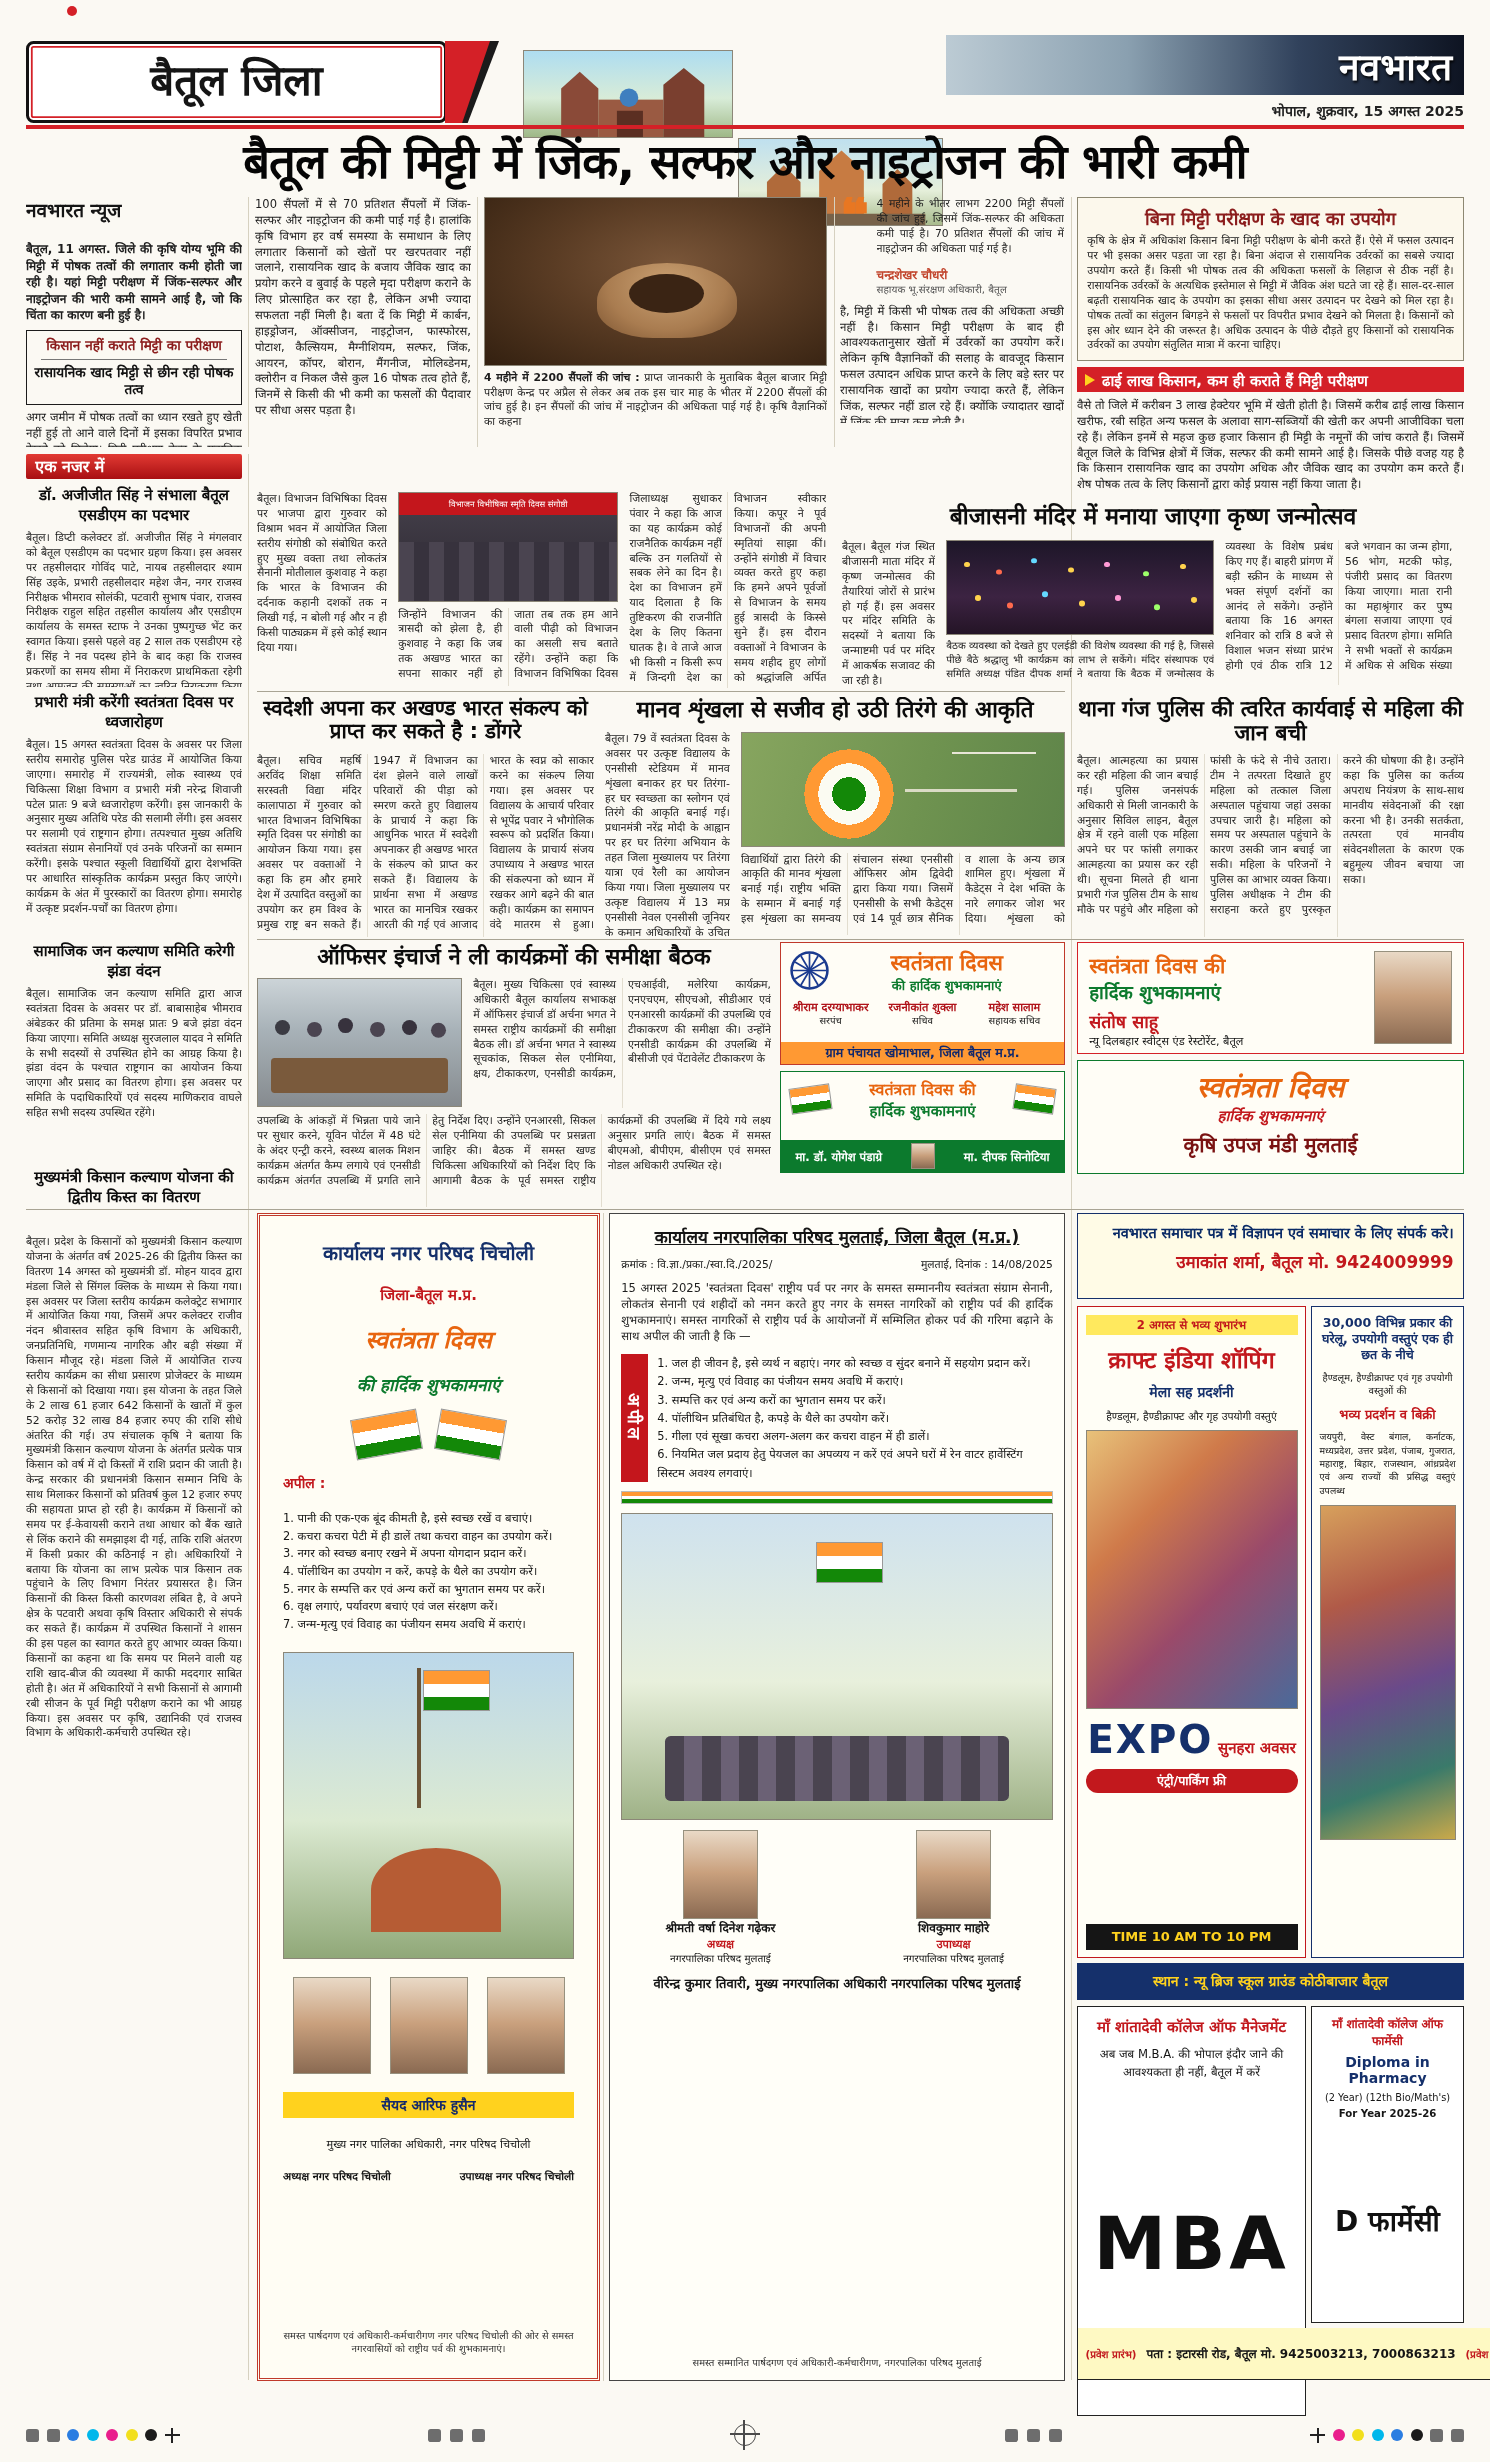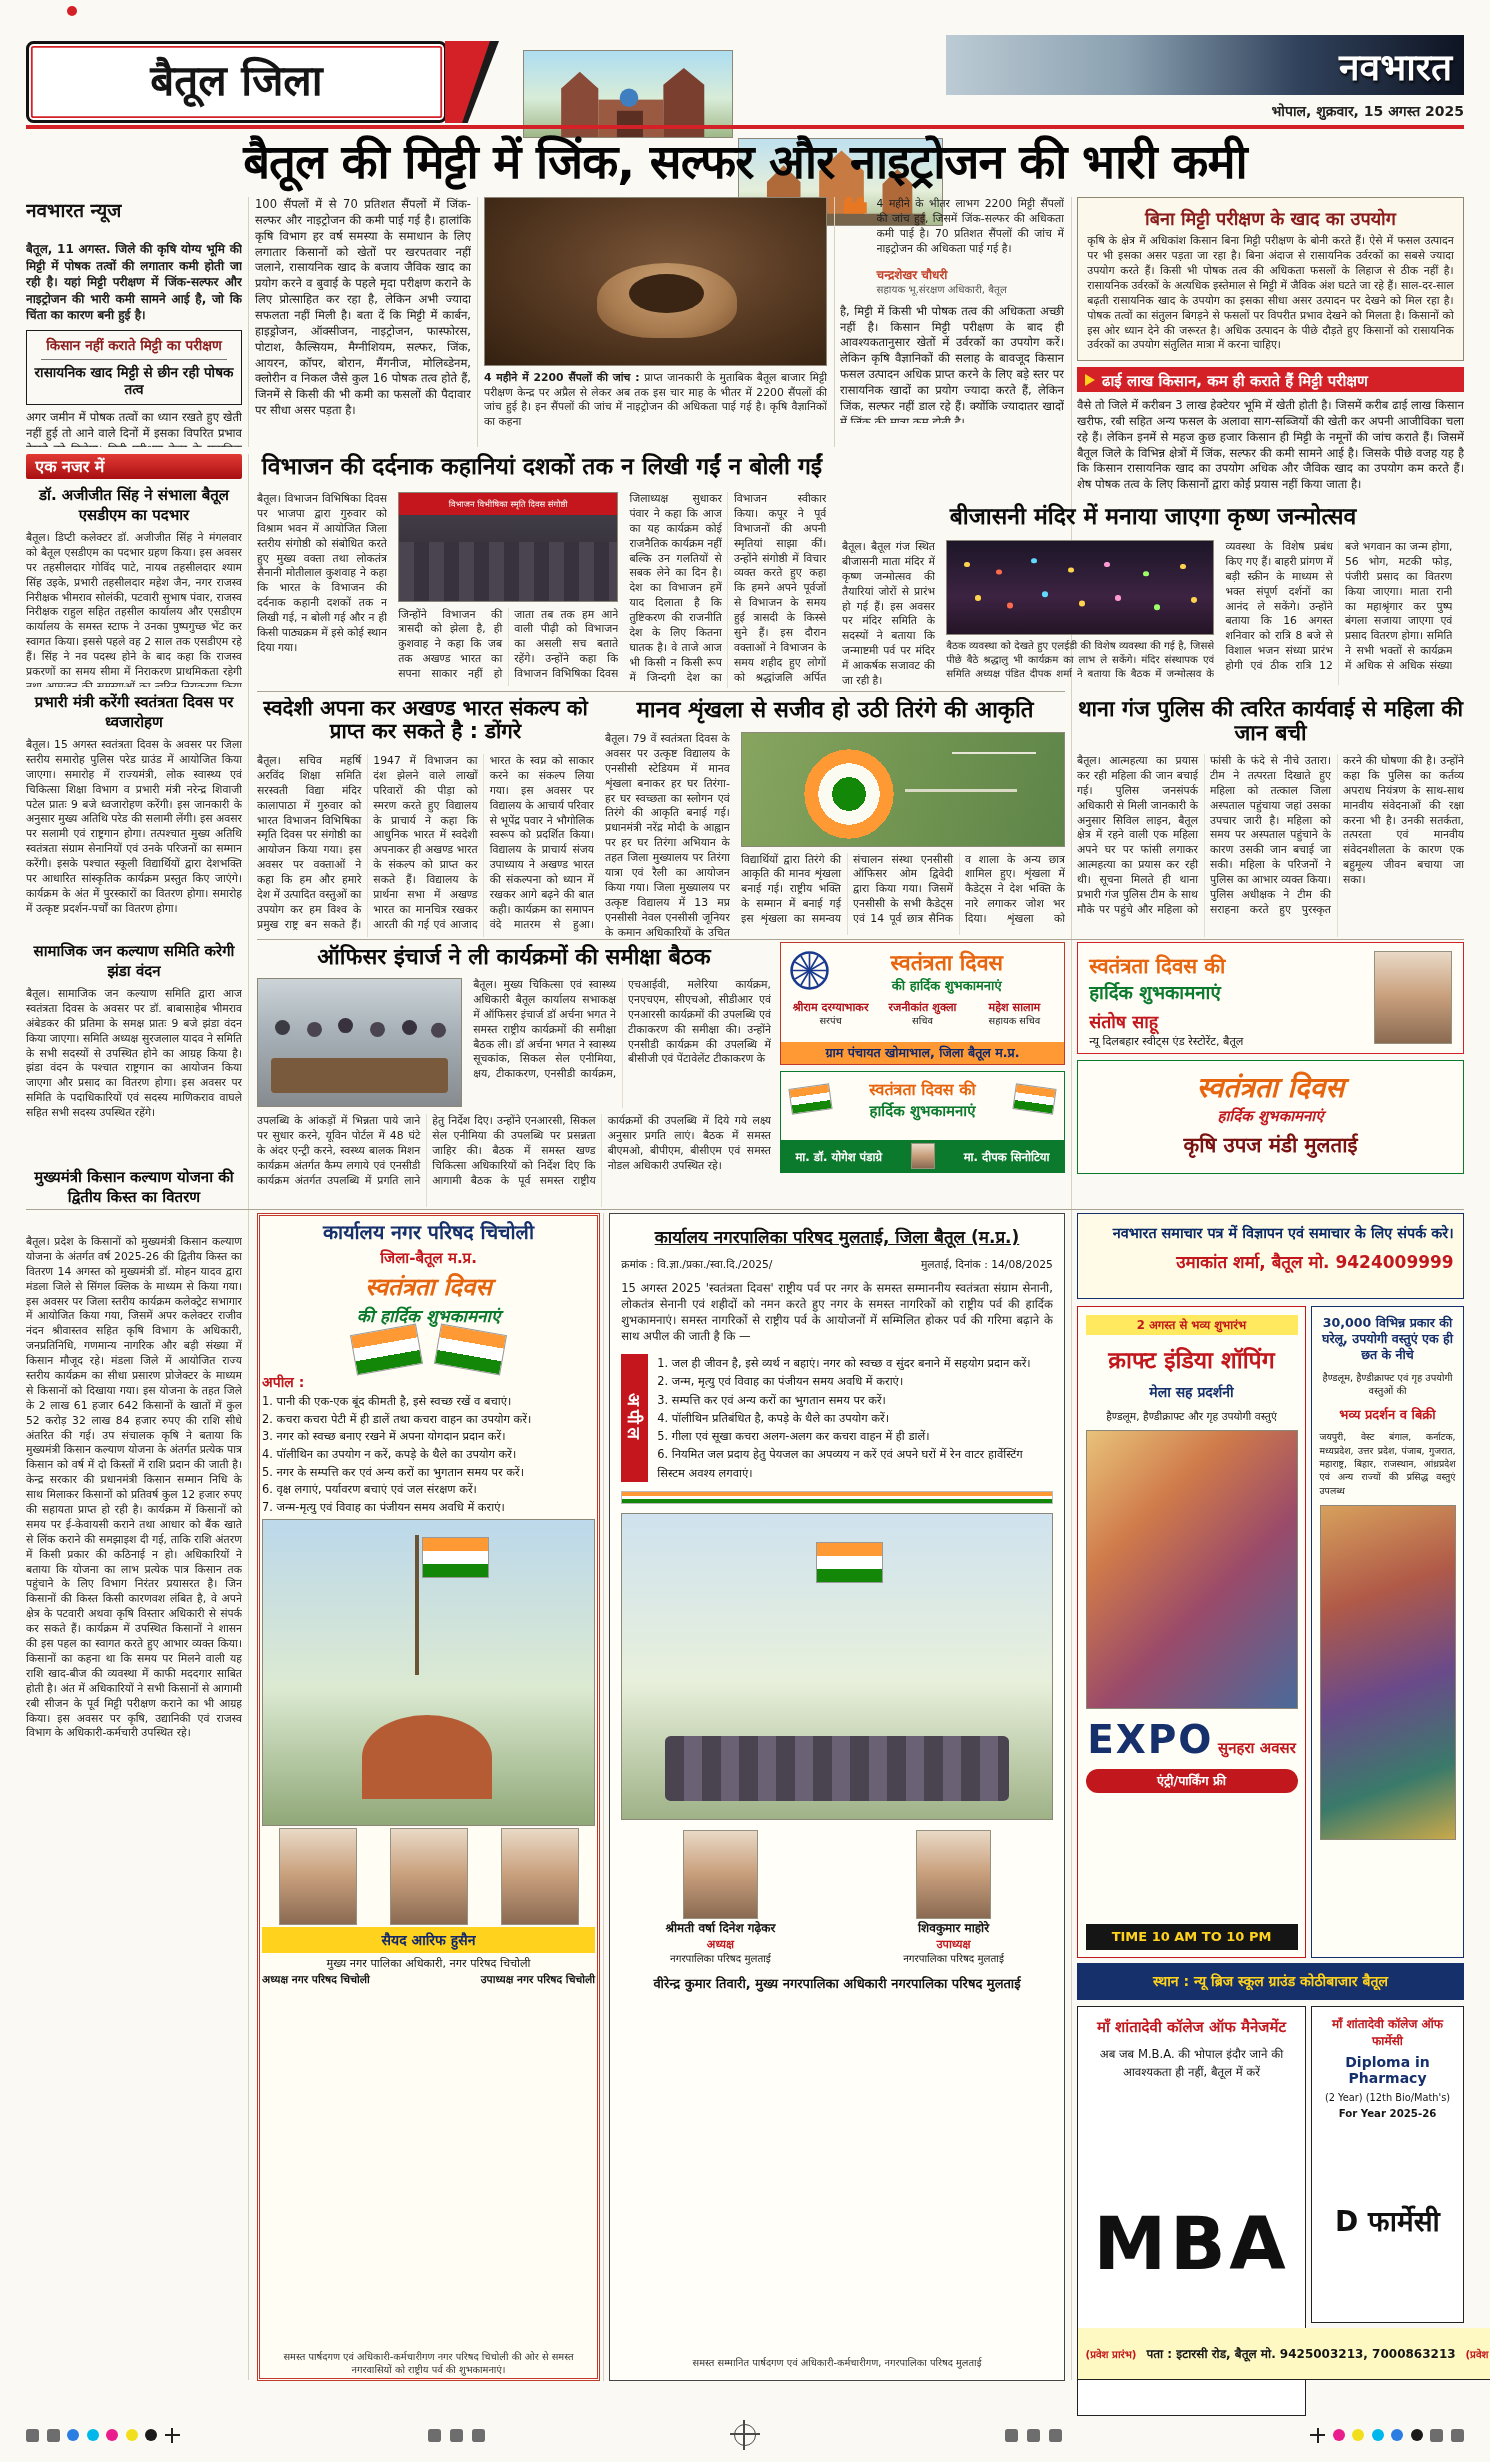--- a/index.html
+++ b/index.html
@@ -150,21 +150,20 @@
   <div class="a btitle" style="left:26px;top:486px;width:216px;height:41px">डॉ. अजीजीत सिंह ने संभाला बैतूल एसडीएम का पदभार</div>
   <div class="a bt sm" style="left:26px;top:531px;width:216px;height:156px">बैतूल। डिप्टी कलेक्टर डॉ. अजीजीत सिंह ने मंगलवार को बैतूल एसडीएम का पदभार ग्रहण किया। इस अवसर पर तहसीलदार गोविंद पाटे, नायब तहसीलदार श्याम सिंह उइके, प्रभारी तहसीलदार महेश जैन, नगर राजस्व निरीक्षक भीमराव सोलंकी, पटवारी सुभाष पंवार, राजस्व निरीक्षक राहुल सहित तहसील कार्यालय और एसडीएम कार्यालय के समस्त स्टाफ ने उनका पुष्पगुच्छ भेंट कर स्वागत किया। इससे पहले वह 2 साल तक एसडीएम रहे हैं। सिंह ने नव पदस्थ होने के बाद कहा कि राजस्व प्रकरणों का समय सीमा में निराकरण प्राथमिकता रहेगी तथा आमजन की समस्याओं का त्वरित निराकरण किया जाएगा।</div>
   <div class="a btitle" style="left:26px;top:693px;width:216px;height:41px">प्रभारी मंत्री करेंगी स्वतंत्रता दिवस पर ध्वजारोहण</div>
   <div class="a bt sm" style="left:26px;top:738px;width:216px;height:199px">बैतूल। 15 अगस्त स्वतंत्रता दिवस के अवसर पर जिला स्तरीय समारोह पुलिस परेड ग्राउंड में आयोजित किया जाएगा। समारोह में राज्यमंत्री, लोक स्वास्थ्य एवं चिकित्सा शिक्षा विभाग व प्रभारी मंत्री नरेन्द्र शिवाजी पटेल प्रातः 9 बजे ध्वजारोहण करेंगी। इस जानकारी के अनुसार मुख्य अतिथि परेड की सलामी लेंगी। इस अवसर पर सलामी एवं राष्ट्रगान होगा। तत्पश्चात मुख्य अतिथि स्वतंत्रता संग्राम सेनानियों एवं उनके परिजनों का सम्मान करेंगी। इसके पश्चात स्कूली विद्यार्थियों द्वारा देशभक्ति पर आधारित सांस्कृतिक कार्यक्रम प्रस्तुत किए जाएंगे। कार्यक्रम के अंत में पुरस्कारों का वितरण होगा। समारोह में उत्कृष्ट प्रदर्शन-पर्चों का वितरण होगा।</div>
   <div class="a btitle" style="left:26px;top:942px;width:216px;height:41px">सामाजिक जन कल्याण समिति करेगी झंडा वंदन</div>
   <div class="a bt sm" style="left:26px;top:987px;width:216px;height:175px">बैतूल। सामाजिक जन कल्याण समिति द्वारा आज स्वतंत्रता दिवस के अवसर पर डॉ. बाबासाहेब भीमराव अंबेडकर की प्रतिमा के समक्ष प्रातः 9 बजे झंडा वंदन किया जाएगा। समिति अध्यक्ष सुरजलाल यादव ने समिति के सभी सदस्यों से उपस्थित होने का आग्रह किया है। झंडा वंदन के पश्चात राष्ट्रगान का आयोजन किया जाएगा और प्रसाद का वितरण होगा। इस अवसर पर समिति के पदाधिकारियों एवं सदस्य माणिकराव वाघले सहित सभी सदस्य उपस्थित रहेंगे।</div>
   <div class="a btitle" style="left:26px;top:1168px;width:216px;height:61px">मुख्यमंत्री किसान कल्याण योजना की द्वितीय किस्त का वितरण</div>
   <div class="a bt sm" style="left:26px;top:1235px;width:216px;height:1144px">बैतूल। प्रदेश के किसानों को मुख्यमंत्री किसान कल्याण योजना के अंतर्गत वर्ष 2025-26 की द्वितीय किस्त का वितरण 14 अगस्त को मुख्यमंत्री डॉ. मोहन यादव द्वारा मंडला जिले से सिंगल क्लिक के माध्यम से किया गया। इस अवसर पर जिला स्तरीय कार्यक्रम कलेक्ट्रेट सभागार में आयोजित किया गया, जिसमें अपर कलेक्टर राजीव नंदन श्रीवास्तव सहित कृषि विभाग के अधिकारी, जनप्रतिनिधि, गणमान्य नागरिक और बड़ी संख्या में किसान मौजूद रहे। मंडला जिले में आयोजित राज्य स्तरीय कार्यक्रम का सीधा प्रसारण प्रोजेक्टर के माध्यम से किसानों को दिखाया गया। इस योजना के तहत जिले के 2 लाख 61 हजार 642 किसानों के खातों में कुल 52 करोड़ 32 लाख 84 हजार रुपए की राशि सीधे अंतरित की गई। उप संचालक कृषि ने बताया कि मुख्यमंत्री किसान कल्याण योजना के अंतर्गत प्रत्येक पात्र किसान को वर्ष में दो किस्तों में राशि प्रदान की जाती है। केन्द्र सरकार की प्रधानमंत्री किसान सम्मान निधि के साथ मिलाकर किसानों को प्रतिवर्ष कुल 12 हजार रुपए की सहायता प्राप्त हो रही है। कार्यक्रम में किसानों को समय पर ई-केवायसी कराने तथा आधार को बैंक खाते से लिंक कराने की समझाइश दी गई, ताकि राशि अंतरण में किसी प्रकार की कठिनाई न हो। अधिकारियों ने बताया कि योजना का लाभ प्रत्येक पात्र किसान तक पहुंचाने के लिए विभाग निरंतर प्रयासरत है। जिन किसानों की किस्त किसी कारणवश लंबित है, वे अपने क्षेत्र के पटवारी अथवा कृषि विस्तार अधिकारी से संपर्क कर सकते हैं। कार्यक्रम में उपस्थित किसानों ने शासन की इस पहल का स्वागत करते हुए आभार व्यक्त किया। किसानों का कहना था कि समय पर मिलने वाली यह राशि खाद-बीज की व्यवस्था में काफी मददगार साबित होती है। अंत में अधिकारियों ने सभी किसानों से आगामी रबी सीजन के पूर्व मिट्टी परीक्षण कराने का भी आग्रह किया। इस अवसर पर कृषि, उद्यानिकी एवं राजस्व विभाग के अधिकारी-कर्मचारी उपस्थित रहे।</div>
   <div class="vr" style="left:248px;top:454px;height:1926px"></div>
 
-  <div class="a hd" style="left:257px;top:453px;width:570px;height:32px;font-size:23px">विभाजन की दर्दनाक कहानियां दशकों तक न लिखी गईं न बोली गईं</div>
   <div class="a" style="left:257px;top:492px;width:570px;height:196px;display:flex;gap:11.2px">
     <div class="bt sm" style="width:130px">बैतूल। विभाजन विभिषिका दिवस पर भाजपा द्वारा गुरुवार को विश्राम भवन में आयोजित जिला स्तरीय संगोष्ठी को संबोधित करते हुए मुख्य वक्ता तथा लोकतंत्र सैनानी मोतीलाल कुशवाह ने कहा कि भारत के विभाजन की दर्दनाक कहानी दशकों तक न लिखी गई, न बोली गई और न ही किसी पाठ्यक्रम में इसे कोई स्थान दिया गया।</div>
     <div style="width:220px">
       <div class="photo" style="width:220px;height:110px;background:linear-gradient(180deg,#46414c 0%,#2b2730 100%)">
         <div class="banner">विभाजन विभीषिका स्मृति दिवस संगोष्ठी</div>
         <div class="crowd"></div>
       </div>
       <div class="bt sm c2" style="margin-top:5.6px;height:78px">जिन्होंने विभाजन की त्रासदी को झेला है, ही कुशवाह ने कहा कि जब तक अखण्ड भारत का सपना साकार नहीं हो जाता तब तक हम आने वाली पीढ़ी को विभाजन का असली सच बताते रहेंगे। उन्होंने कहा कि विभाजन विभिषिका दिवस उन लाखों लोगों को याद करने का दिन है</div>
     </div>
     <div class="bt sm c2" style="width:197px">जिलाध्यक्ष सुधाकर पंवार ने कहा कि आज का यह कार्यक्रम कोई राजनैतिक कार्यक्रम नहीं बल्कि उन गलतियों से सबक लेने का दिन है। देश का विभाजन हमें याद दिलाता है कि तुष्टिकरण की राजनीति देश के लिए कितना घातक है। वे ताजे आज भी किसी न किसी रूप में जिन्दगी देश का विभाजन स्वीकार किया। कपूर ने पूर्व विभाजनों की अपनी स्मृतियां साझा कीं। उन्होंने संगोष्ठी में विचार व्यक्त करते हुए कहा कि हमने अपने पूर्वजों से विभाजन के समय हुई त्रासदी के किस्से सुने हैं। इस दौरान वक्ताओं ने विभाजन के समय शहीद हुए लोगों को श्रद्धांजलि अर्पित की। कार्यक्रम का संचालन मंडल अध्यक्ष ने किया एवं आभार प्रदर्शन जिला महामंत्री ने माना।</div>
@@ -276,21 +275,21 @@
   </div>
 
   <div class="a adbox" style="left:1077px;top:1060px;width:387px;height:114px;border-color:#0c7a2d;text-align:center;padding:5.6px">
     <div class="b" style="font-size:28px;color:#e8650f;font-style:italic">स्वतंत्रता दिवस</div>
     <div class="b" style="font-size:15px;color:#c2181d;font-style:italic">हार्दिक शुभकामनाएं</div>
     <div class="b" style="font-size:20.5px;color:#7a1212;margin-top:5.6px">कृषि उपज मंडी मुलताई</div>
   </div>
 
   <div class="hr" style="left:26px;top:1209px;width:1438px"></div>
 
-  <div class="a" style="left:257px;top:1213px;width:343px;height:1168px;border:3.7px double #c0392b;background:#fffdf4;padding:2px;display:flex;flex-direction:column;gap:2px;overflow:hidden">
+  <div class="a" style="left:257px;top:1213px;width:343px;height:1168px;border:3.7px double #c0392b;background:#fffdf4;padding:23px;display:flex;flex-direction:column;gap:18px;overflow:hidden">
     <div class="b ctr" style="font-size:19.6px;color:#15306b">कार्यालय नगर परिषद चिचोली</div>
     <div class="b ctr" style="font-size:15px;color:#c2181d">जिला-बैतूल म.प्र.</div>
     <div class="b ctr" style="font-size:24px;color:#e8650f;font-style:italic">स्वतंत्रता दिवस</div>
     <div class="b ctr" style="font-size:17px;color:#0c7a2d;font-style:italic">की हार्दिक शुभकामनाएं</div>
     <div style="display:flex;justify-content:center;gap:17px">
       <div class="flag" style="transform:rotate(-10deg)"></div>
       <div class="flag" style="transform:rotate(10deg)"></div>
     </div>
     <div class="b" style="font-size:14px;color:#c2181d">अपील :</div>
     <div style="font-size:11.4px;line-height:1.55">

